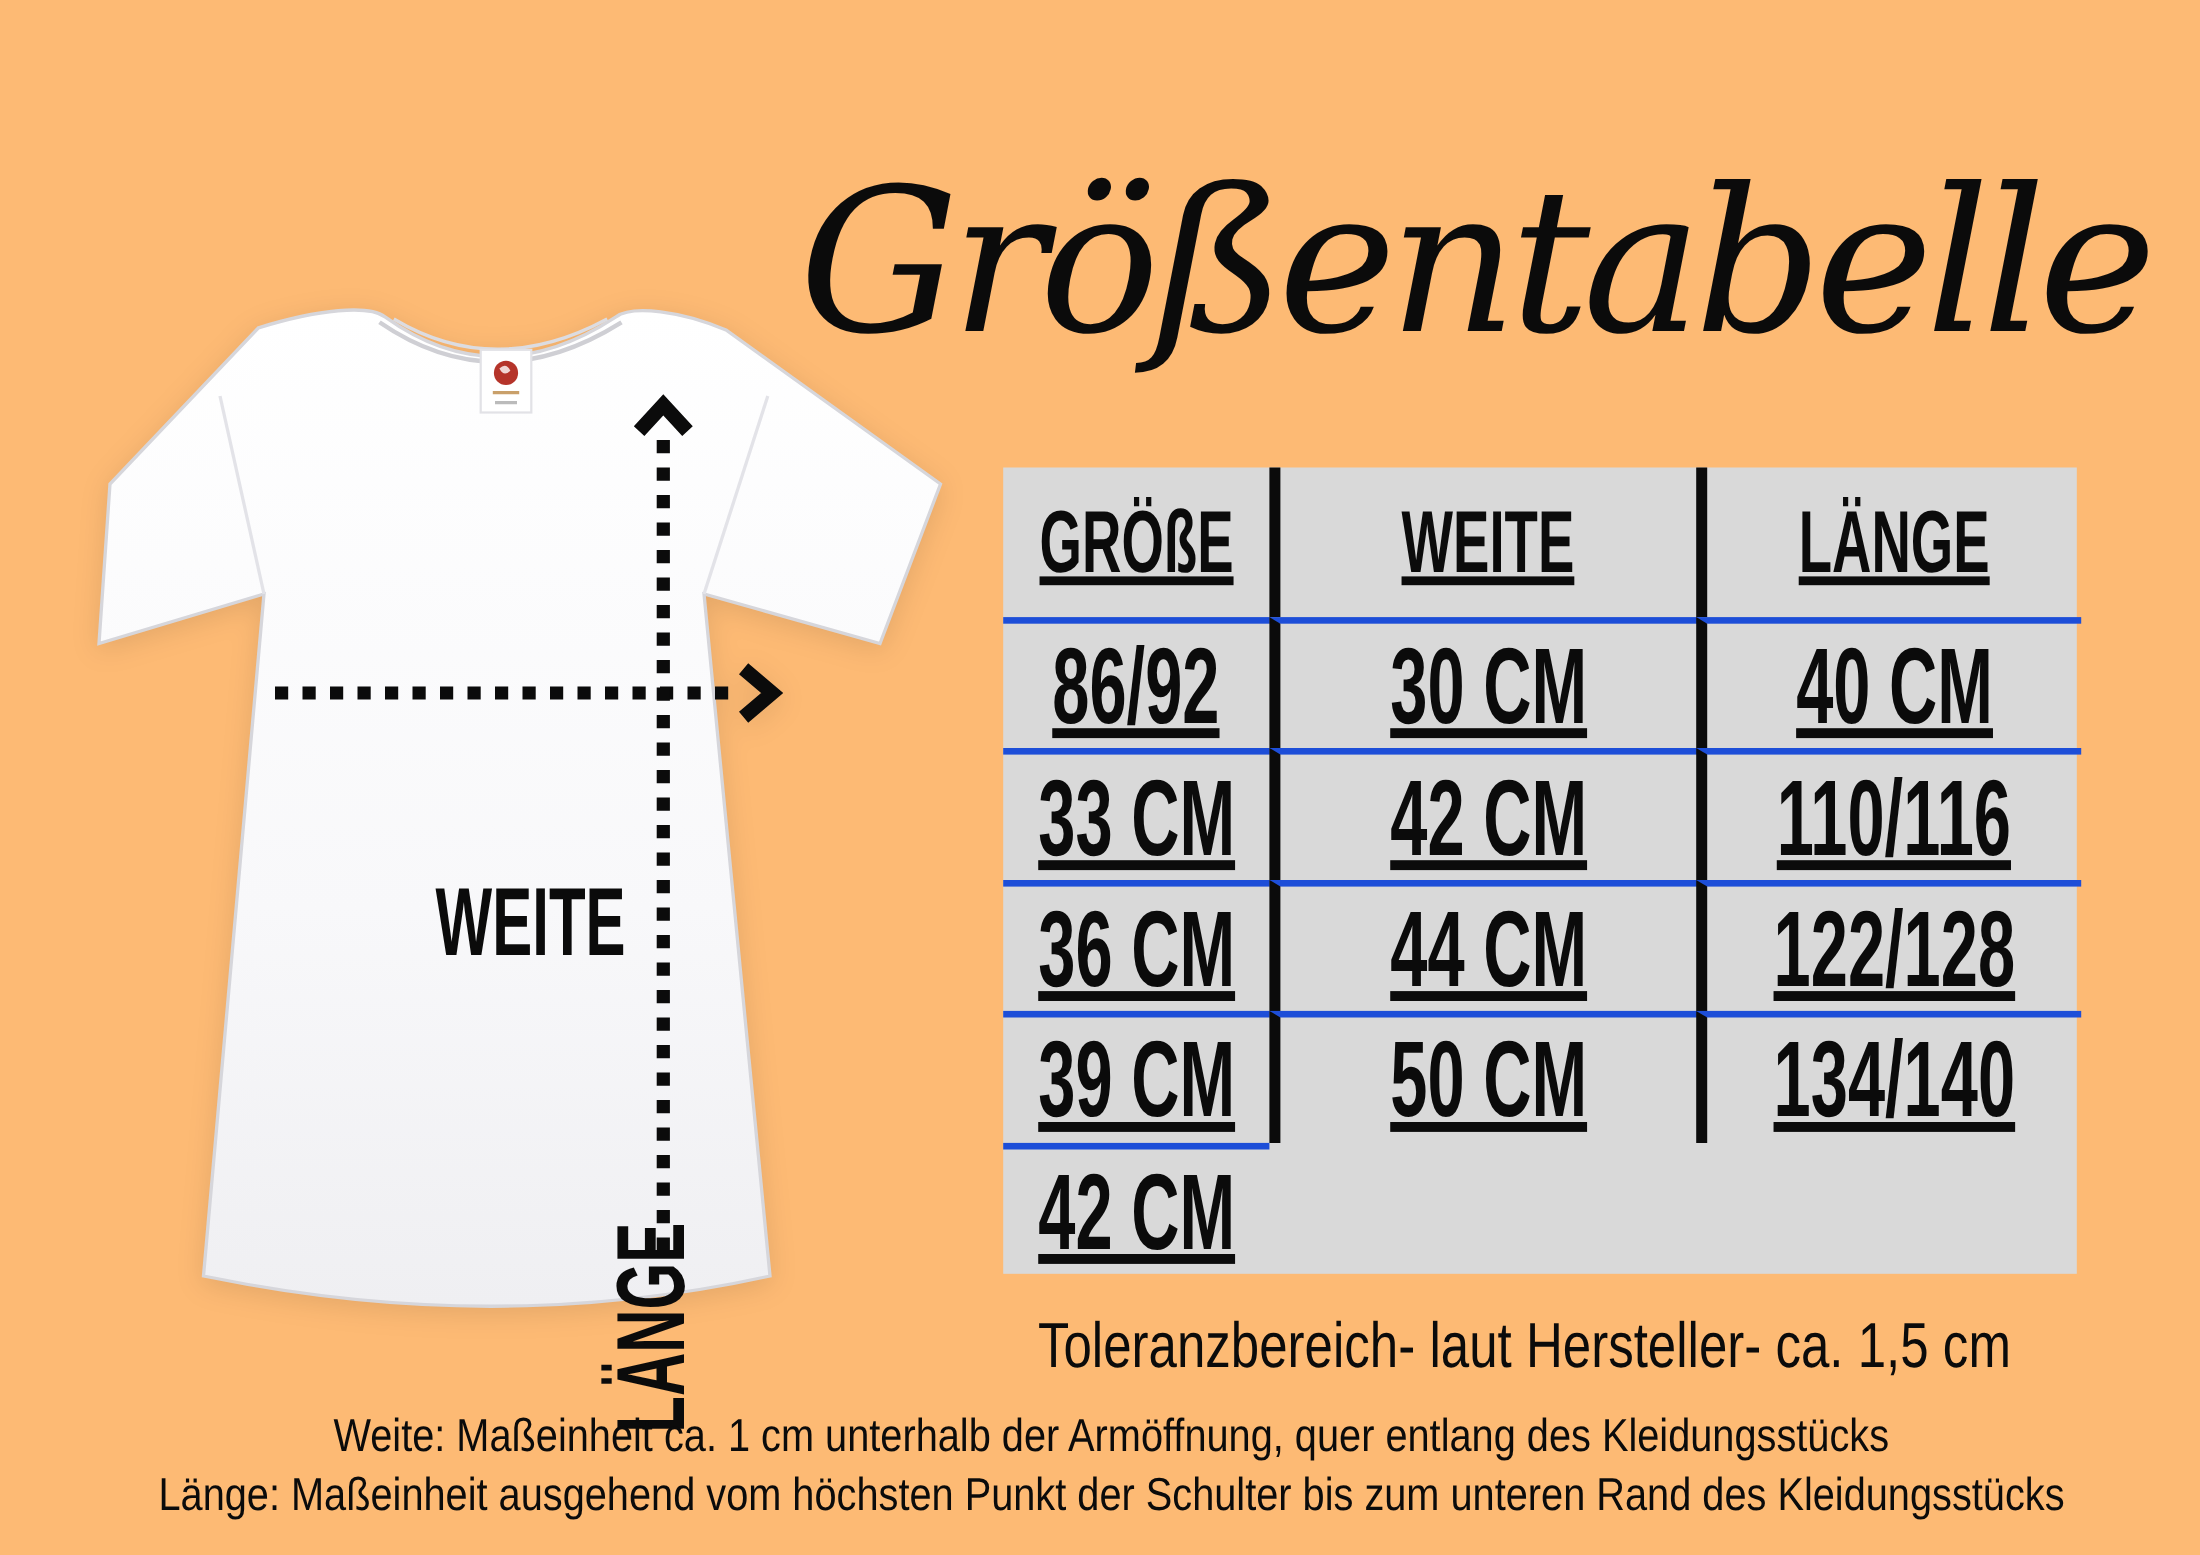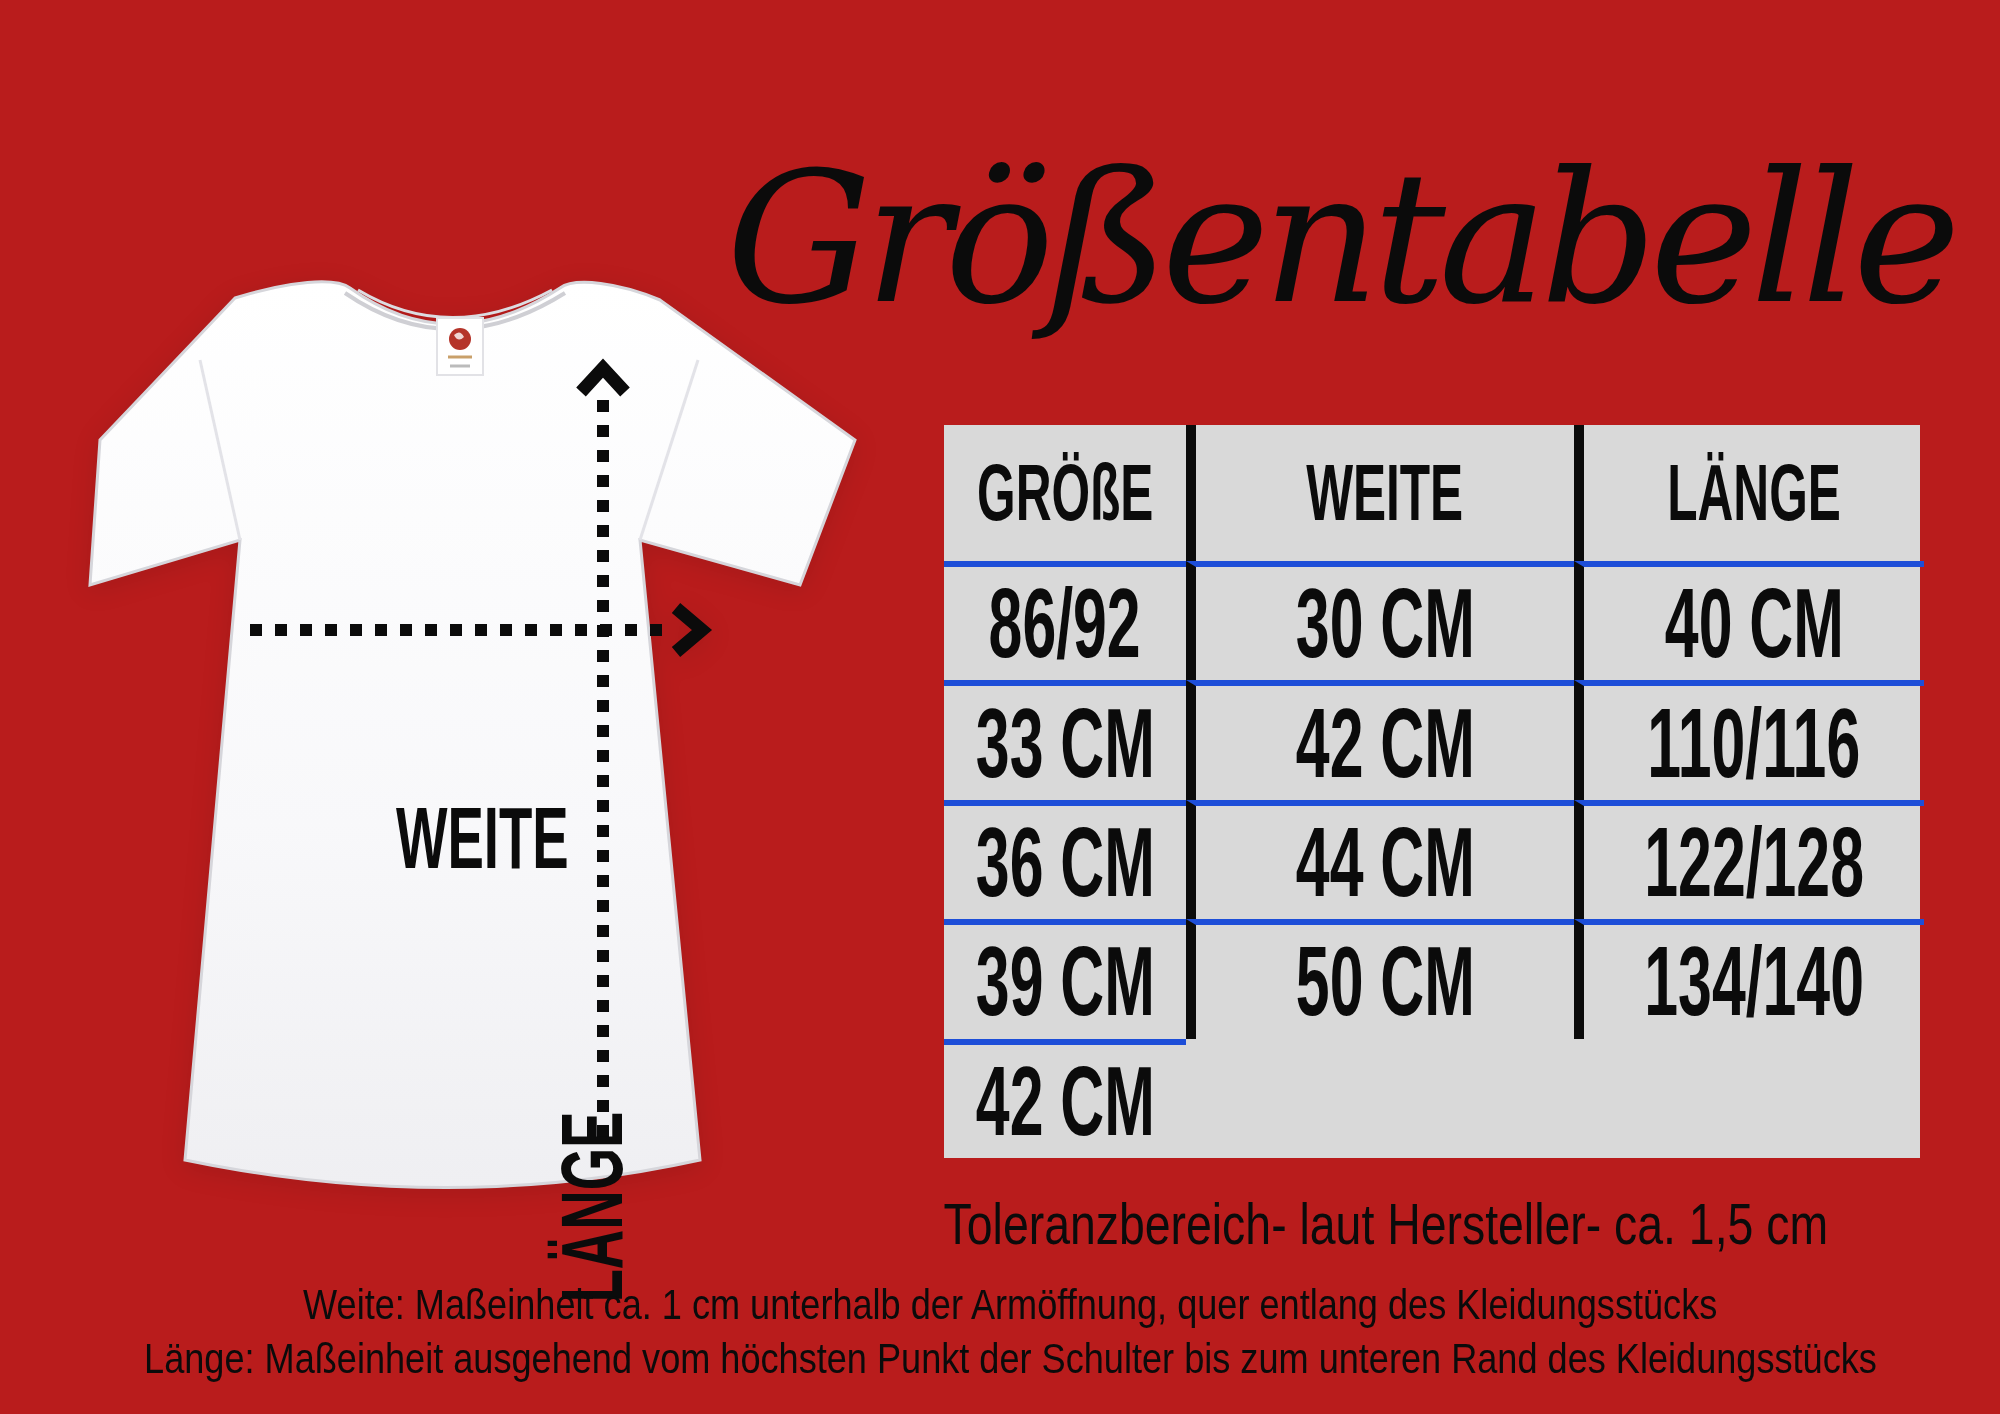--- a/index.html
+++ b/index.html
@@ -1,39 +1,39 @@
 <!DOCTYPE html>
 <html><head>
 <meta charset="utf-8">
 <style>
   html,body{margin:0;padding:0;background:#ffffff;}
-  .page{position:relative;width:2000px;height:1414px;background:#b91c1c;overflow:hidden;
+  .page{position:relative;width:2000px;height:1414px;background:#fdba74;overflow:hidden;
         font-family:"Liberation Sans",sans-serif;color:#0b0b0b;}
 
   
   .title{position:absolute;left:710px;top:18px;width:1260px;height:440px;
          display:flex;align-items:center;justify-content:center;
          font-family:"DejaVu Serif",serif;font-style:italic;font-weight:400;
          font-size:182px;letter-spacing:-7px;white-space:nowrap;}
 
   
   .tee-wrap{position:absolute;left:50px;top:265px;width:830px;height:960px;}
   .tee-wrap svg{filter:drop-shadow(0 5px 12px rgba(0,0,0,.10));}
 
   .measure-label{position:absolute;display:flex;align-items:center;justify-content:center;
                  font-weight:700;font-size:88px;white-space:nowrap;}
   .cond{display:inline-block;transform:scaleX(0.62);white-space:nowrap;}
   .weite-label{left:322px;top:538px;width:220px;height:70px;}
   .laenge-label{left:432px;top:897px;width:220px;height:90px;transform:rotate(-90deg);}
 
   
-  .size-table{position:absolute;left:944px;top:425px;width:976px;height:733px;
+  .size-table{position:absolute;left:912px;top:425px;width:976px;height:733px;
               background:#d9d9d9;display:grid;
               grid-template-columns:242px 388px 350px;
-              grid-template-rows:136px repeat(5,1fr);}
+              grid-template-rows:136px repeat(5,1fr);text-decoration:underline;}
   .tcell{display:flex;align-items:center;justify-content:center;overflow:visible;}
   .tcell:nth-child(3n+2),.tcell:nth-child(3n){border-left:10px solid #0b0b0b;}
   .tcell:nth-child(n+4){border-top:6px solid #1d4ed8;}
   .thead{font-weight:700;font-size:80px;}
   .tdata{font-weight:700;font-size:98px;}
 
   
   .tolerance{position:absolute;left:916px;top:1188px;width:940px;height:70px;
              display:flex;align-items:center;justify-content:center;
              font-size:58px;white-space:nowrap;}

